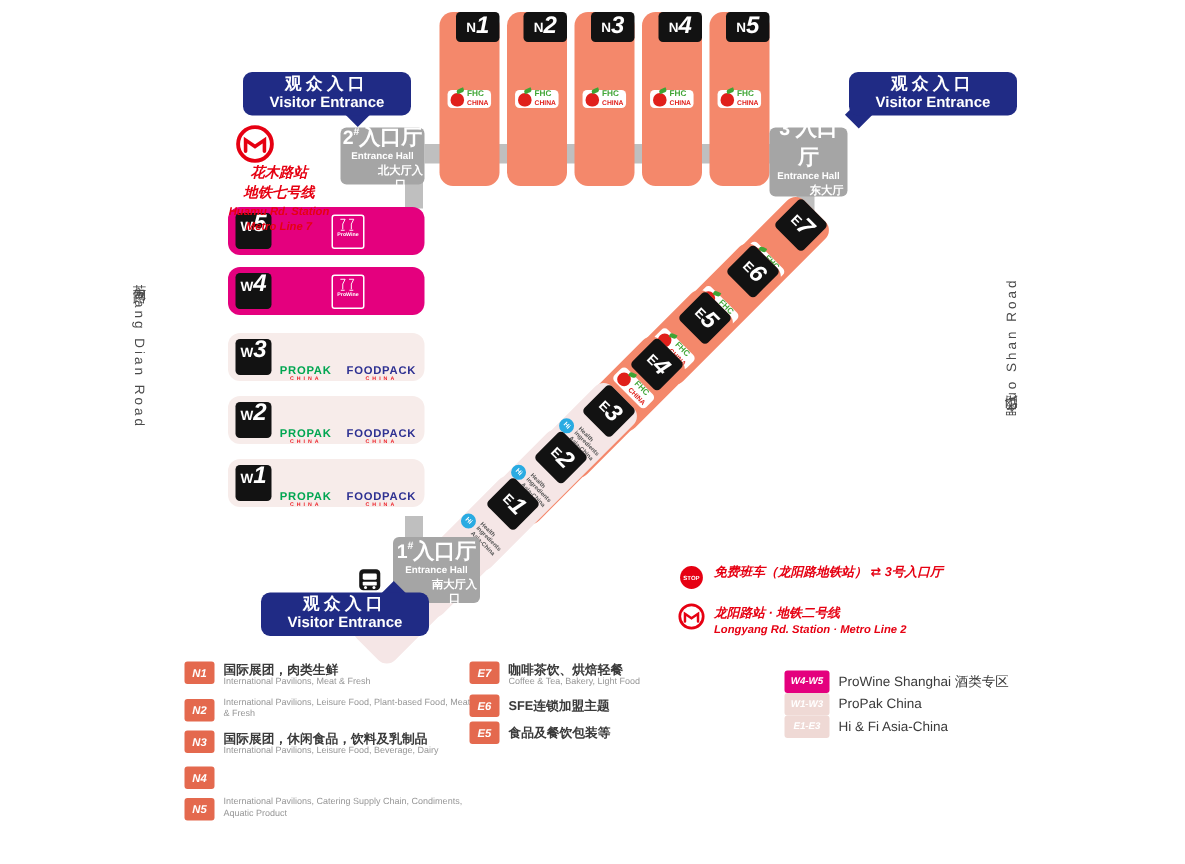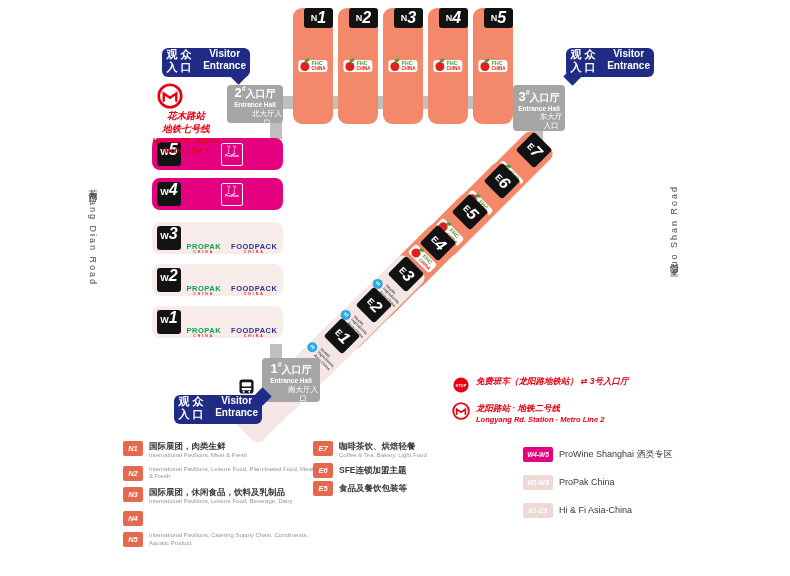--- a/index.html
+++ b/index.html
@@ -56,26 +56,26 @@
   .dot-navy{width:8px;height:8px;border-radius:2px;background:#1b2a6b;border:1px solid #fff;}
   .ingrow{display:flex;align-items:center;gap:2px;}
   .ingrow .circ{width:10px;height:10px;border-radius:50%;color:#fff;font-size:4.5px;font-weight:bold;
                 display:flex;align-items:center;justify-content:center;flex:none;}
   .circ.hi{background:#29abe2;} .circ.fi{background:#e1173f;}
   .ingrow .txt{display:flex;flex-direction:column;line-height:1.1;font-size:4px;color:#555;font-weight:bold;}
   
   .ebox{position:absolute;background:#a5a5a5;border-radius:4px;color:#fff;text-align:center;z-index:3;
         display:flex;flex-direction:column;justify-content:center;line-height:1.2;}
   .ebox .l1{font-weight:bold;}
-  .ebox .l1 .n{font-size:13px;} .ebox .l1 sup{font-size:7px;} .ebox .l1 .h{font-size:10px;}
+  .ebox .l1 .n{font-size:13px;} .ebox .l1 sup{font-size:7px;} .ebox .l1 .h{font-size:14px;}
   .ebox .l2{font-size:6.5px;font-weight:bold;}
-  .ebox .l3{font-size:7.5px;font-weight:normal;padding-left:24px;}
-  
-  .bubble{position:absolute;width:88px;height:29px;background:#202b85;border-radius:6px;color:#fff;text-align:center;
-          z-index:4;display:flex;flex-direction:row;justify-content:center;line-height:1.15;}
+  .ebox .l3{font-size:7.5px;font-weight:bold;padding-left:24px;}
+  
+  .bubble{position:absolute;width:112px;height:29px;background:#202b85;border-radius:6px;color:#fff;text-align:center;
+          z-index:4;display:flex;flex-direction:column;justify-content:center;line-height:1.15;}
   .bubble .zh{font-size:11px;font-weight:bold;letter-spacing:3px;}
   .bubble .en{font-size:10px;font-weight:bold;}
   .diamond{position:absolute;width:13px;height:13px;background:#202b85;transform:rotate(45deg);z-index:3;}
   
   .redtext{color:#e60012;font-weight:bold;font-style:italic;}
   .metro-blk{position:absolute;text-align:center;line-height:1.35;z-index:3;}
   .metro-blk .zh{font-size:9.5px;} .metro-blk .en{font-size:7.5px;}
   .info-line .zh{font-size:8.5px;line-height:1.5;}
   .info-line .en{font-size:7.5px;line-height:1.4;}
   
@@ -520,21 +520,21 @@
         </div>
     </div>
     <div class="lrow">
       <div class="lkey">E5</div>
       <div class="ltxt">
           <span class="zh" style="line-height:15px;">食品及餐饮包装等</span>
         </div>
     </div>
   </div>
 
-  <div class="legend-col" style="left:523px;top:447px;width:200px;gap:13px;">
+  <div class="legend-col" style="left:523px;top:447px;width:200px;">
     <div class="lrow">
       <div class="lkey wide magenta">W4-W5</div>
       <div class="ltxt">
           <span class="single">ProWine Shanghai 酒类专区</span>
         </div>
     </div>
     <div class="lrow">
       <div class="lkey wide pale">W1-W3</div>
       <div class="ltxt">
           <span class="single">ProPak China</span>

